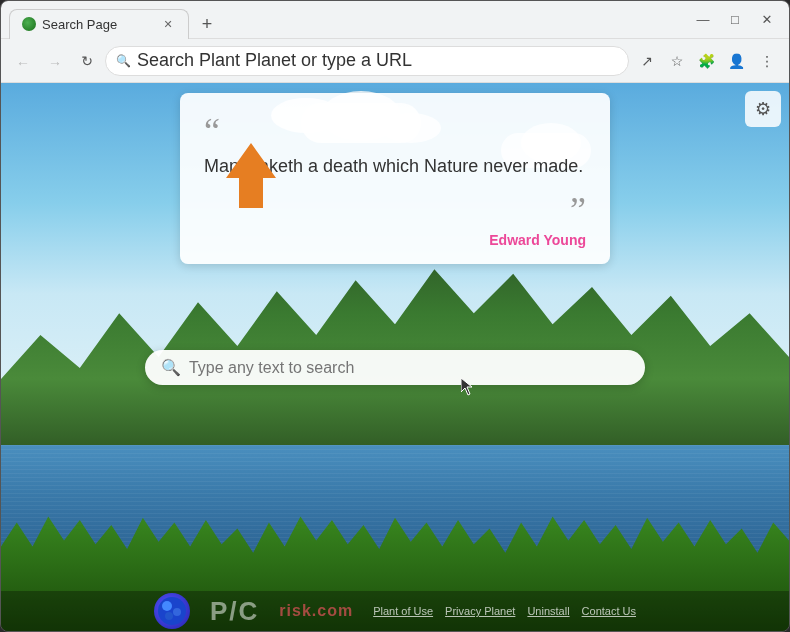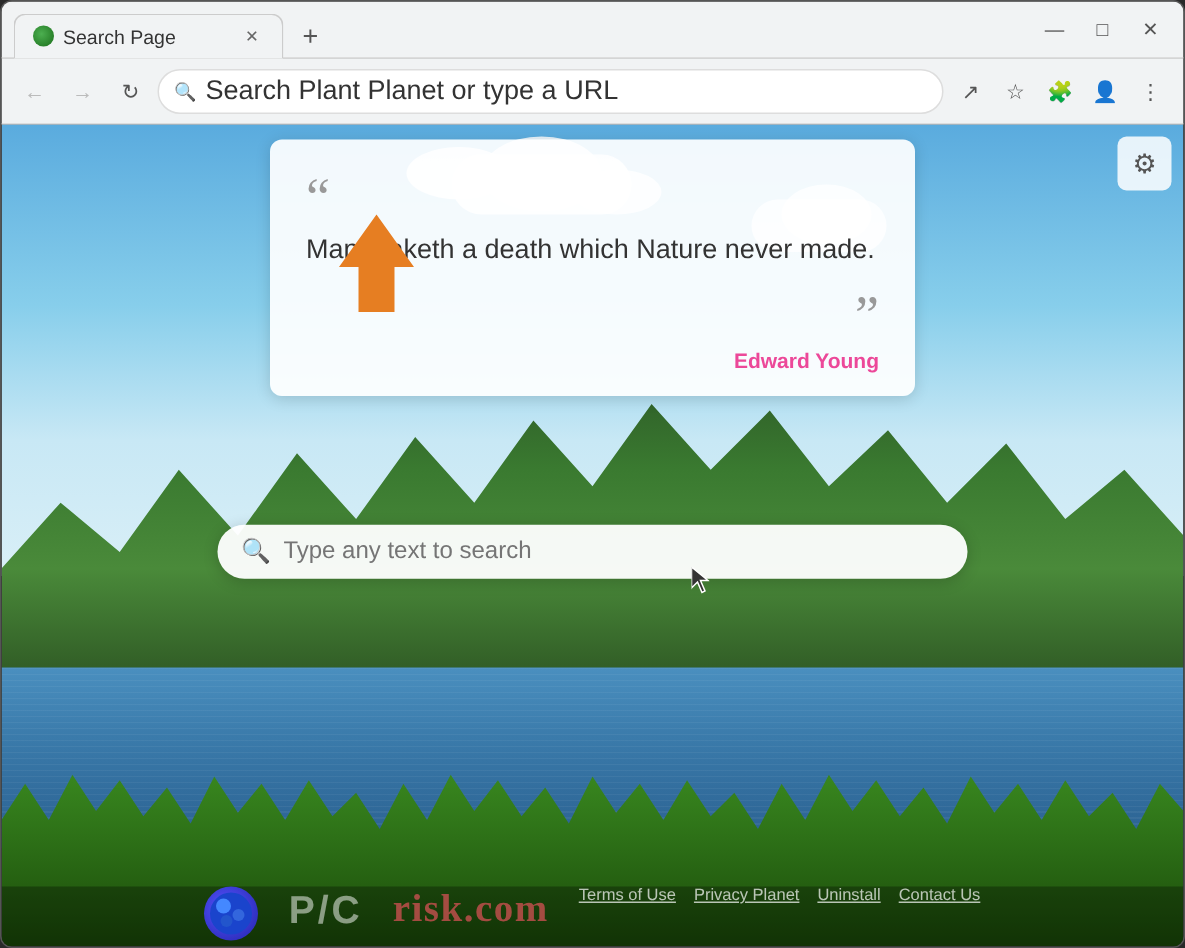--- a/index.html
+++ b/index.html
@@ -176,21 +176,21 @@
     }
 
     
     .watermark {
       position: absolute;
       bottom: 0;
       left: 0; right: 0;
       height: 40px;
       background: rgba(0,0,0,0.3);
       display: flex;
-      align-items: flex-start;
+      align-items: center;
       justify-content: center;
       gap: 20px;
     }
     .logo-icon {
       width: 36px; height: 36px;
       border-radius: 50%;
       background: radial-gradient(circle at 40% 40%, #5555ff, #2222aa);
       display: flex;
       align-items: center;
       justify-content: center;
@@ -395,23 +395,23 @@
 
       <div class="logo-icon">
         <svg width="30" height="30" viewBox="0 0 30 30">
           <circle cx="15" cy="15" r="14" fill="#1a44cc"></circle>
           <circle cx="10" cy="10" r="5" fill="#4488ff"></circle>
           <circle cx="20" cy="16" r="4" fill="#3366dd"></circle>
           <circle cx="12" cy="20" r="4" fill="#2255cc"></circle>
         </svg>
       </div>
       <span class="watermark-text">P/C</span>
-      <span style="font-size:26px; font-weight:bold; color:rgba(200,80,80,0.8); letter-spacing:1px;font-family:Liberation Serif, serif;">risk.com</span>
+      <span style="font-size:16px; font-weight:bold; color:rgba(200,80,80,0.8); letter-spacing:1px;">risk.com</span>
       <div class="watermark-links">
-        <span class="watermark-link">Terms of Use</span>
+        <span class="watermark-link">Plant of Use</span>
         <span class="watermark-link">Privacy Planet</span>
         <span class="watermark-link">Uninstall</span>
         <span class="watermark-link">Contact Us</span>
       </div>
     </div>
 
     <div class="quote-card">
       <div class="quote-open">“</div>
       <div class="quote-text">Man maketh a death which Nature never made.</div>
       <div class="quote-close">”</div>

